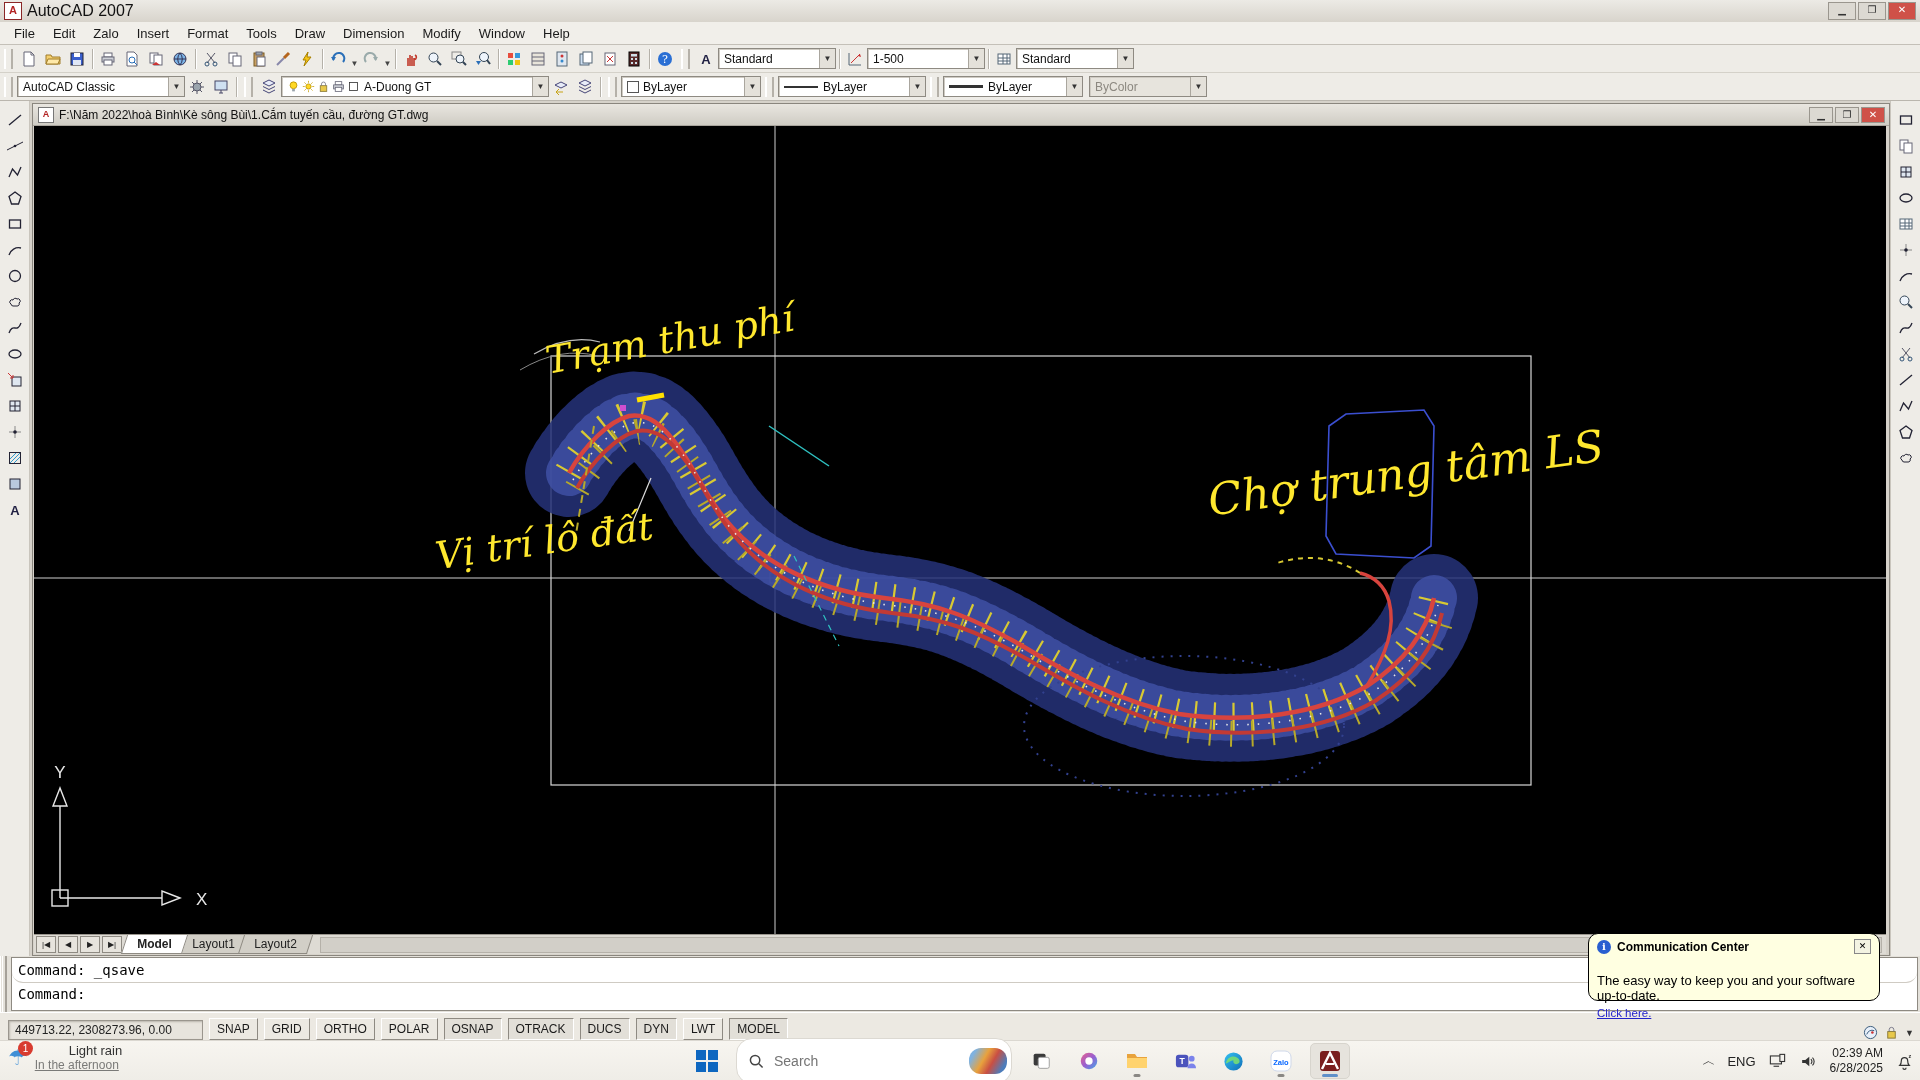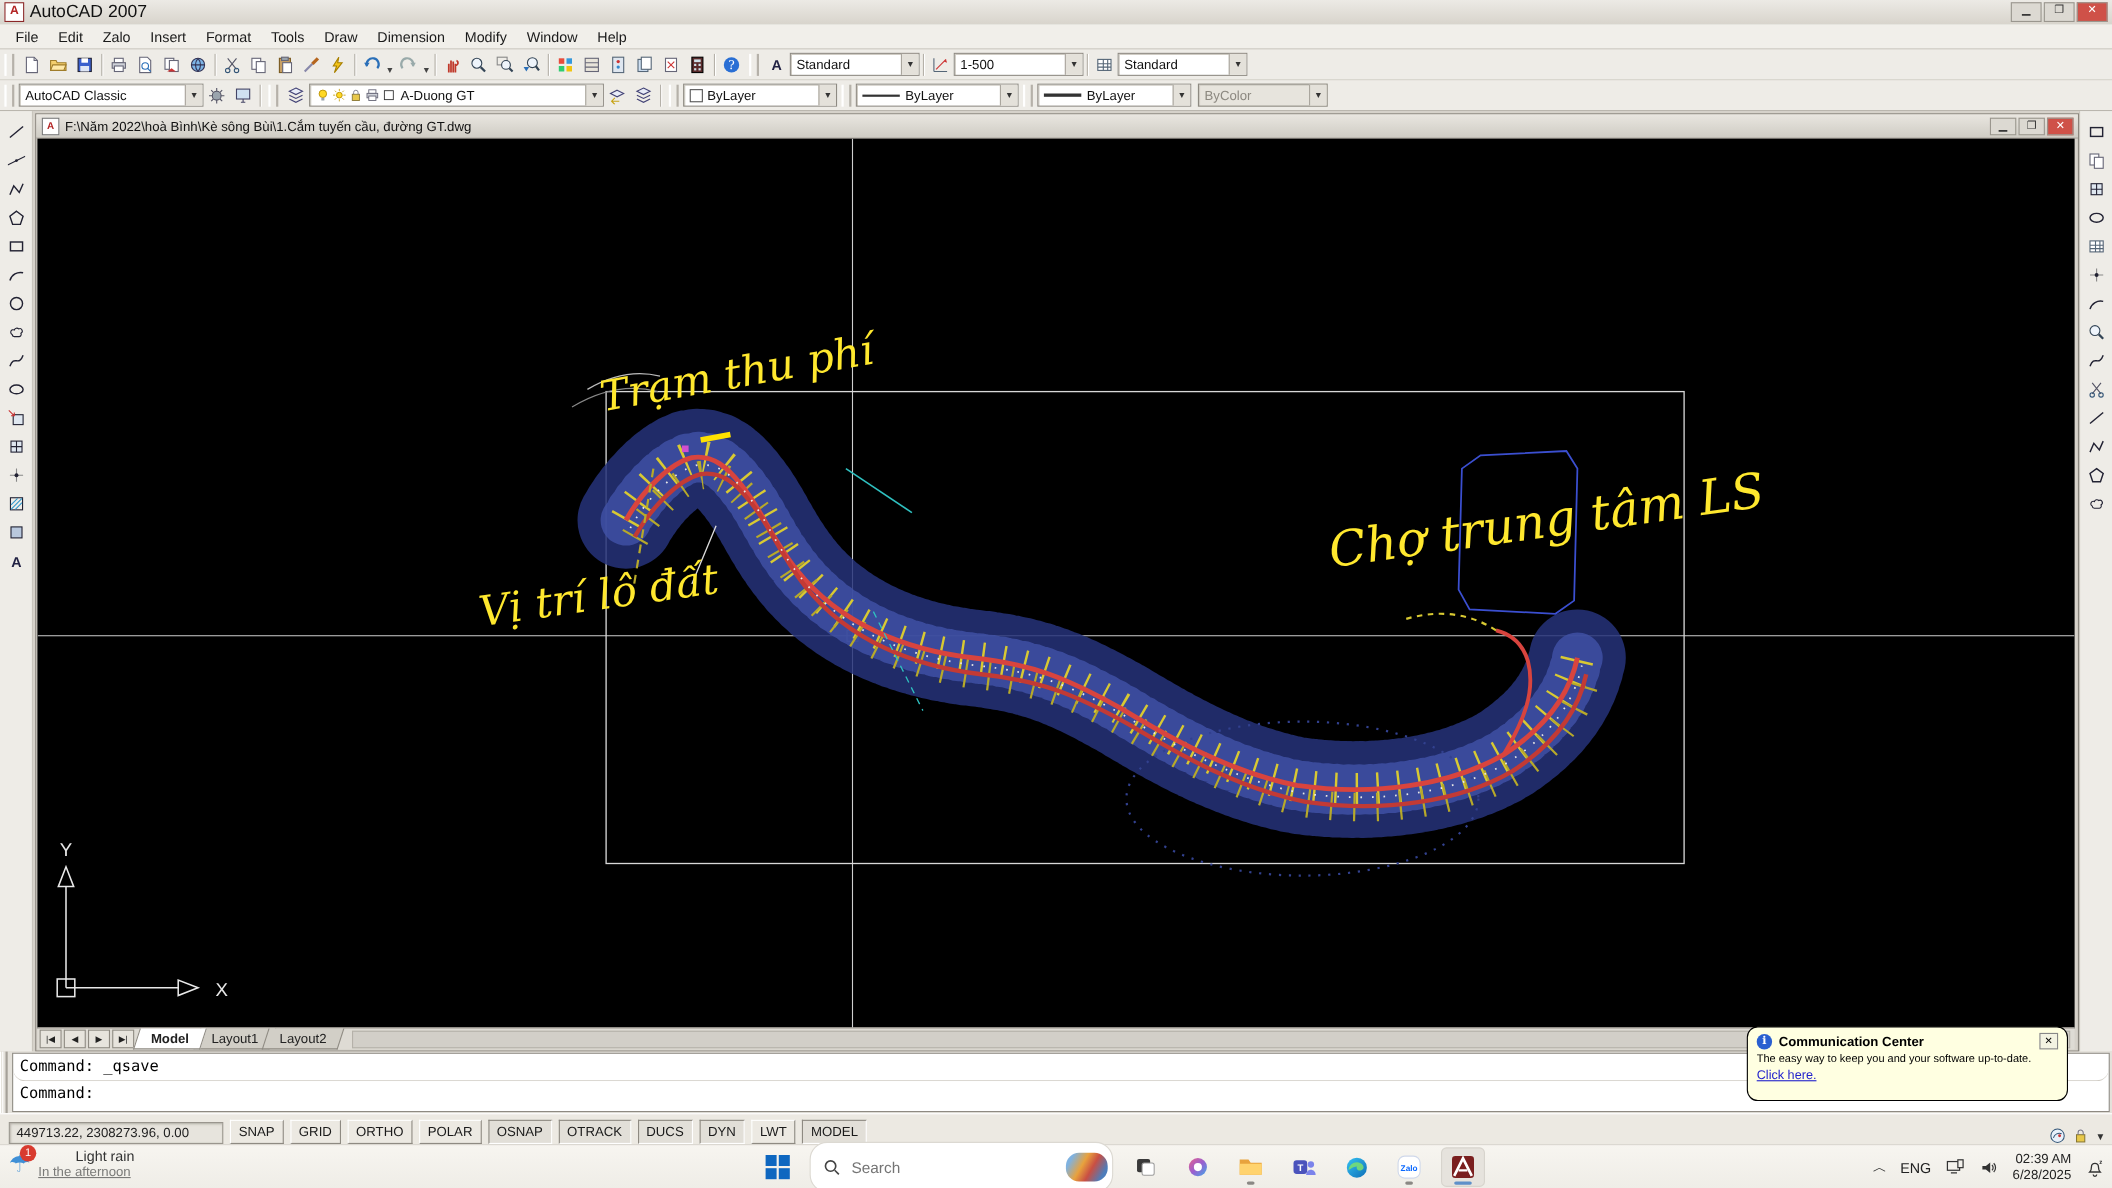--- a/index.html
+++ b/index.html
@@ -113,21 +113,21 @@
   #balloon{position:absolute;left:1588px;top:933px;width:292px;height:68px;background:#ffffe1;border:1px solid #000;
     border-radius:10px;z-index:10;box-sizing:border-box;padding:5px 8px;}
   #balloon:after{content:"";position:absolute;left:200px;bottom:-10px;border:10px solid transparent;
     border-top-color:#ffffe1;border-left-width:4px;}
   #balloon .hd{display:flex;align-items:center;gap:6px;}
   #balloon .info{width:14px;height:14px;border-radius:50%;background:#2a5fd0;color:#fff;font-size:10px;font-weight:bold;
     text-align:center;line-height:14px;font-family:"DejaVu Serif",serif;}
   #balloon .btitle{font-size:12px;font-weight:bold;color:#000;}
   #balloon .bclose{margin-left:auto;width:15px;height:13px;border:1px solid #888;background:#f3f3e2;
     font-size:9px;line-height:12px;text-align:center;color:#000;}
-  #balloon .btext{font-size:10px;color:#000;margin-top:3px;}
+  #balloon .btext{font-size:13px;color:#000;margin-top:19px;}
   #balloon a{color:#2222cc;font-size:11.5px;}
 </style>
 </head>
 <body>
 
 <svg width="0" height="0" style="position:absolute">
 <defs>
 <symbol id="i-sheet" viewBox="0 0 16 16">
         <path d="M3 1h7l3 3v11H3z" fill="#fff" stroke="#667"></path>
         <path d="M10 1v3h3" fill="none" stroke="#667"></path>

